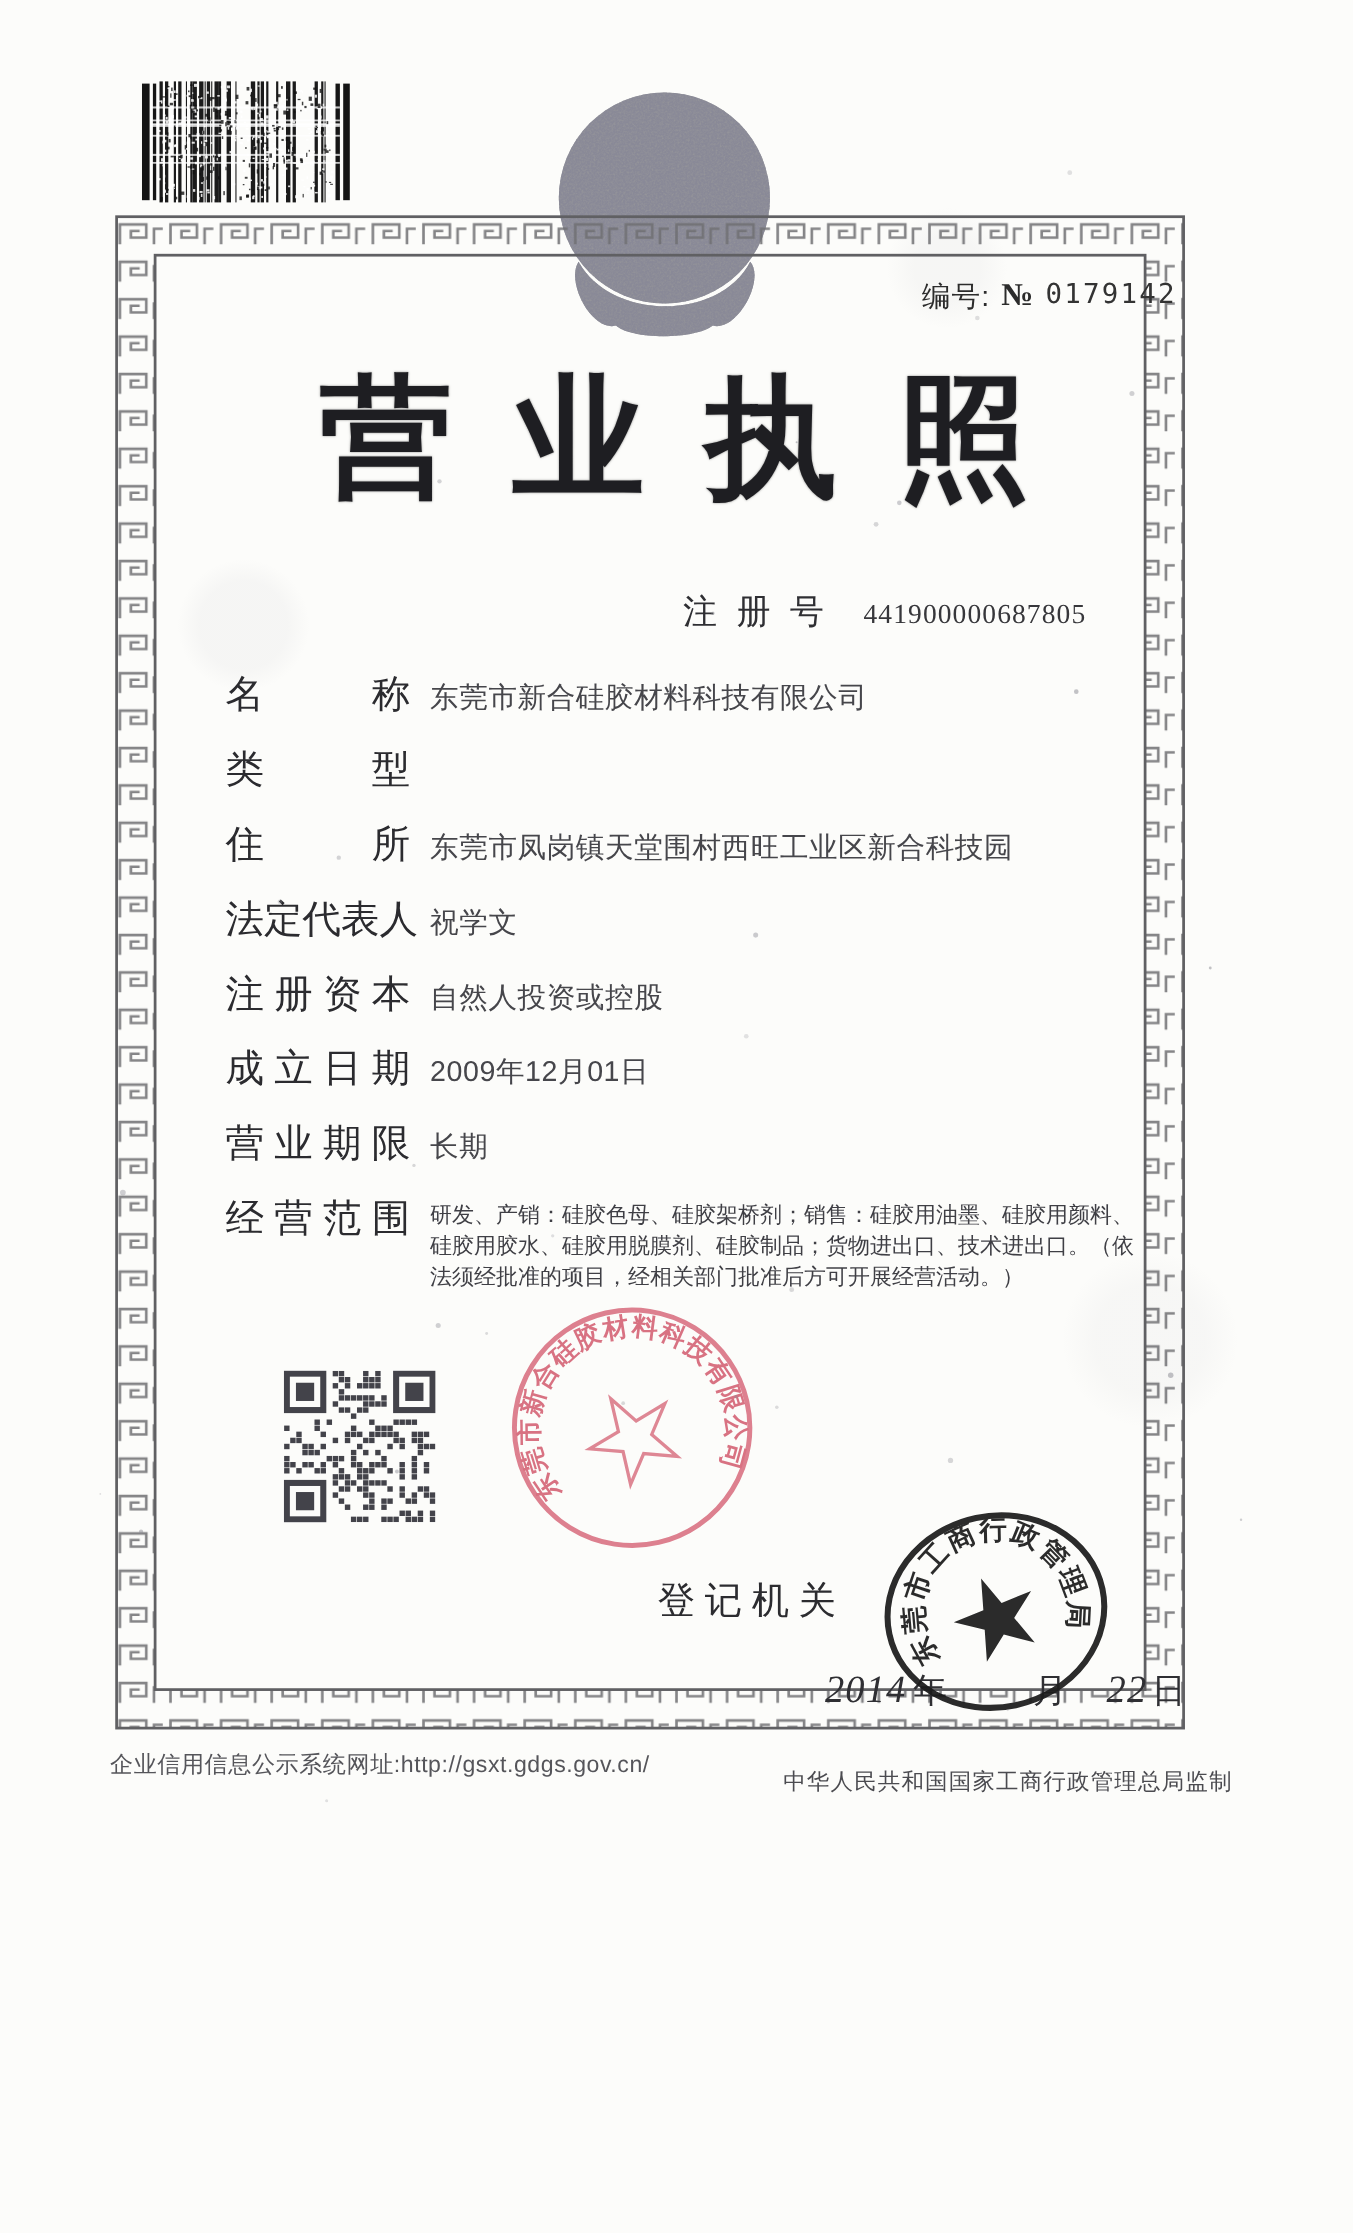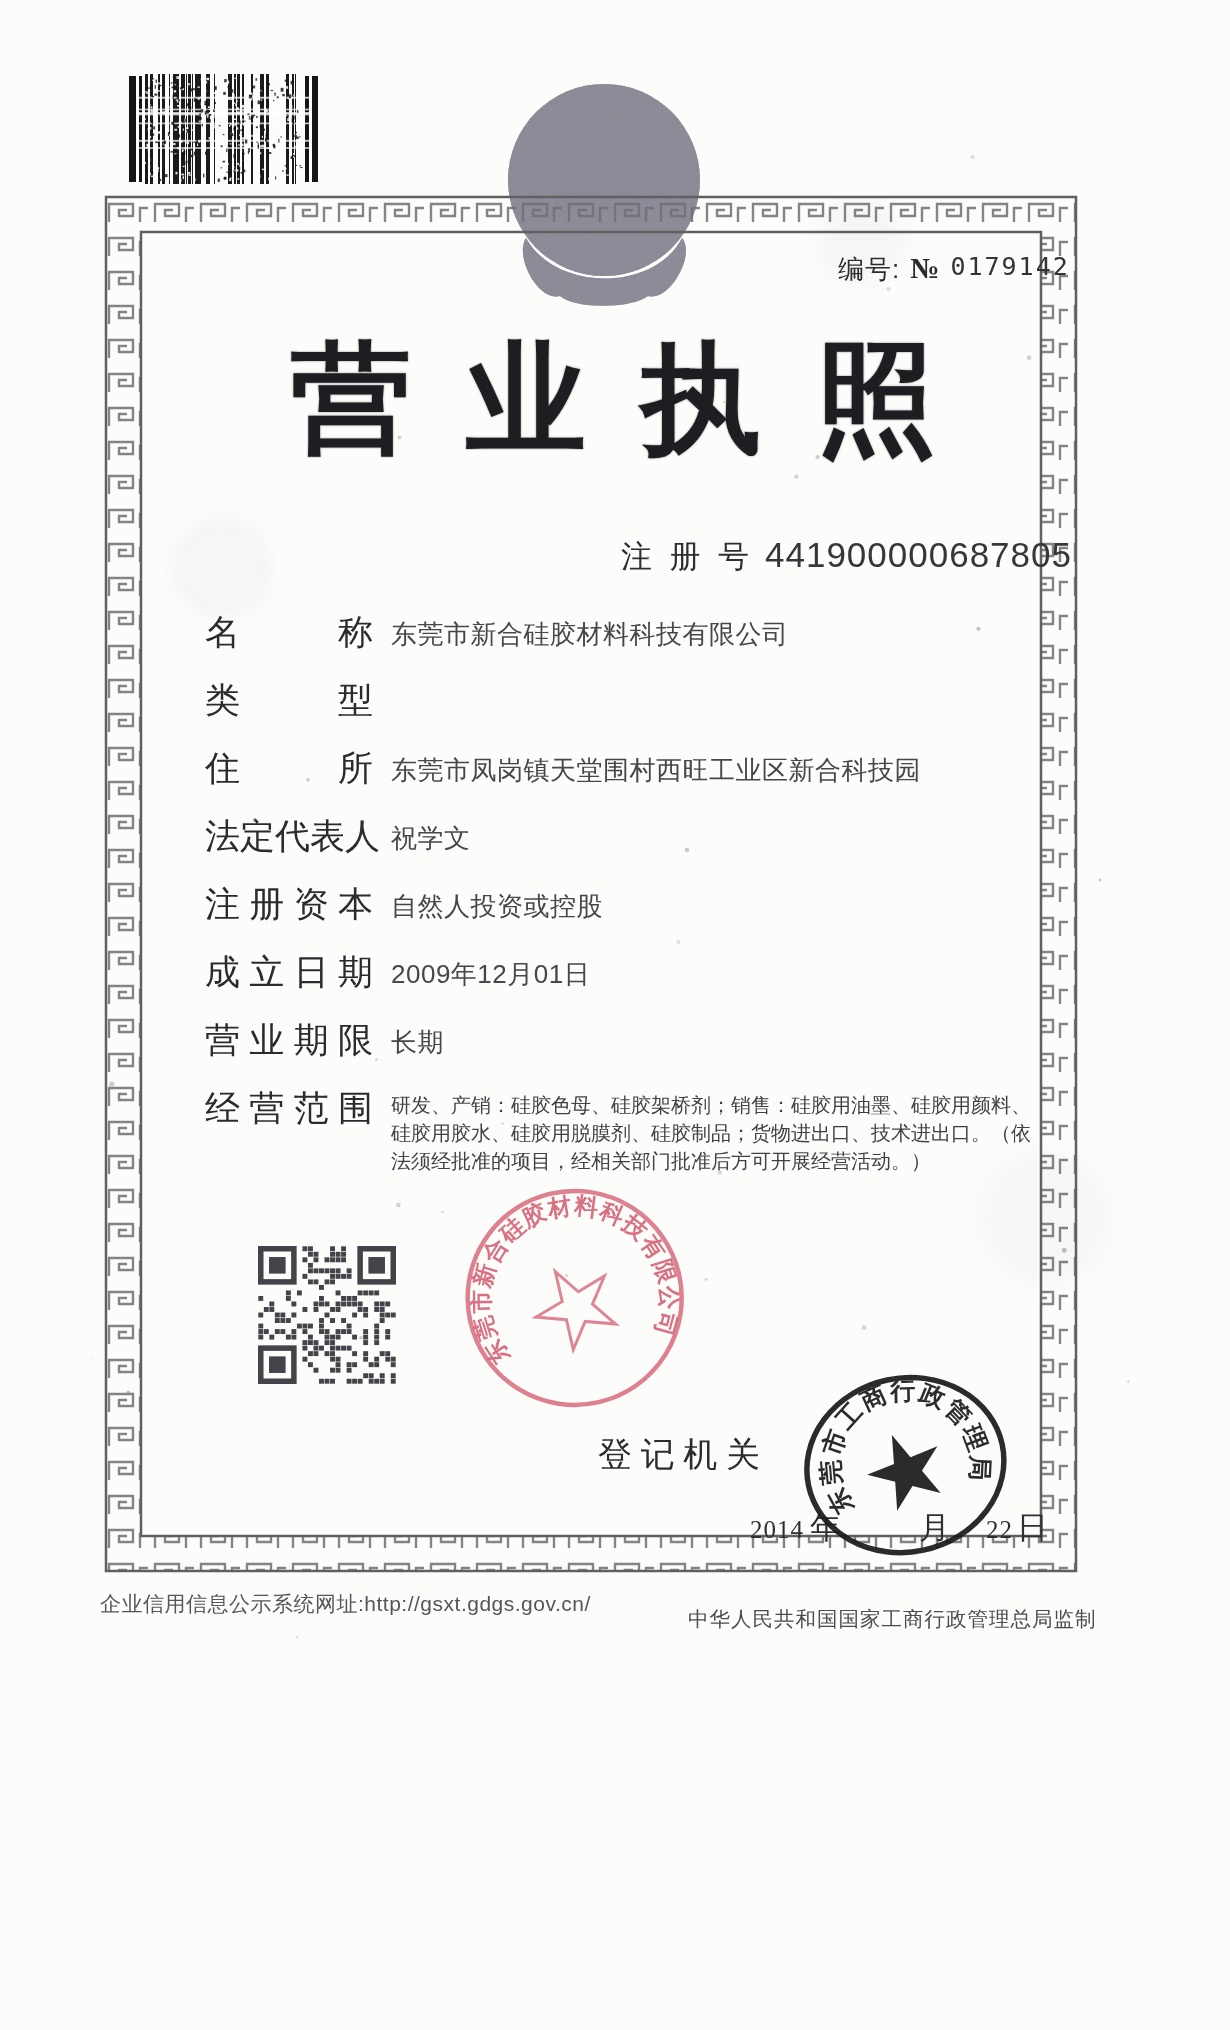--- a/index.html
+++ b/index.html
@@ -19,43 +19,43 @@
   
   .serial{left:838px;top:252px;font-size:26px;letter-spacing:1px;color:#2c2c2c;display:flex;align-items:flex-start;gap:10px;}
   .serial .sym{font-family:"Liberation Serif","DejaVu Serif",serif;font-weight:700;font-size:29px;}
   .serial .num{font-family:"DejaVu Sans Mono","Liberation Mono",monospace;font-size:25px;letter-spacing:2px;color:#333;}
   
   .title{left:291px;top:338px;width:645px;display:flex;justify-content:space-between;
          font-size:120px;font-weight:900;color:#1e1e22;line-height:1;text-shadow:0 0 2px rgba(20,20,20,.55);}
   
   .regline{left:621px;top:535px;display:flex;align-items:baseline;}
   .regline .reglabel{width:128px;display:flex;justify-content:space-between;font-size:31px;color:#2f2f33;}
-  .regline .regnum{margin-left:16px;font-family:Liberation Sans, sans-serif;font-size:35px;letter-spacing:1px;color:#37373b;}
+  .regline .regnum{margin-left:36px;font-family:Liberation Serif, serif;font-size:25px;letter-spacing:1px;color:#37373b;}
   
   .fields{left:205px;top:610px;width:840px;}
   .row{display:flex;align-items:flex-start;height:68px;}
   .row.last{height:auto;}
   .row-label{width:168px;flex:0 0 168px;display:flex;justify-content:space-between;
              font-size:35px;font-weight:500;color:#2b2b2f;line-height:44px;}
   .row-value{margin-left:18px;font-size:26px;color:#46464b;line-height:34px;margin-top:7px;letter-spacing:.5px;}
   .row-value.scope{font-size:20px;line-height:28px;margin-top:5px;letter-spacing:0;color:#3f3f45;width:655px;}
   
   .qr{left:258px;top:1246px;width:138px;height:138px;}
   
   .seal-company{left:452px;top:1170px;width:244px;height:250px;transform:rotate(-13deg);opacity:.88;}
   .seal-registry{left:800px;top:1372px;width:212px;height:192px;transform:rotate(-12deg);opacity:.93;}
   
   .registrar{left:598px;top:1432px;width:162px;display:flex;justify-content:space-between;
              font-size:34px;font-weight:500;color:#2c2c30;}
   .dateline{left:750px;top:1488px;display:flex;align-items:baseline;font-size:31px;color:#2f2f33;}
-  .dateline .dnum{font-family:"Liberation Serif","DejaVu Serif",serif;font-size:25px;letter-spacing:1px;}
+  .dateline .dnum{font-family:"Liberation Serif","DejaVu Serif",serif;font-size:35px;letter-spacing:1px;font-style:italic;}
   .dateline .g1{margin-left:6px;} .dateline .g2{margin-left:78px;} .dateline .g3{margin-left:36px;margin-top:28px;} .dateline .g4{margin-left:4px;}
   
   .footer-left{left:100px;top:1590px;font-size:21px;color:#55555a;letter-spacing:.5px;}
-  .footer-right{left:688px;top:1605px;font-size:20.5px;color:#4b4b50;letter-spacing:1px;}
+  .footer-right{left:712px;top:1605px;font-size:20.5px;color:#4b4b50;letter-spacing:1px;}
   .specks{left:0;top:0;width:1230px;height:2030px;pointer-events:none;}
 </style>
 </head>
 <body>
 
 <div class="page">
 
   <div class="abs barcode">
     <svg id="barcode-svg" width="190" height="114" viewBox="0 0 190 114">
         <rect x="0" y="4" width="7" height="106" fill="#151515"></rect>

